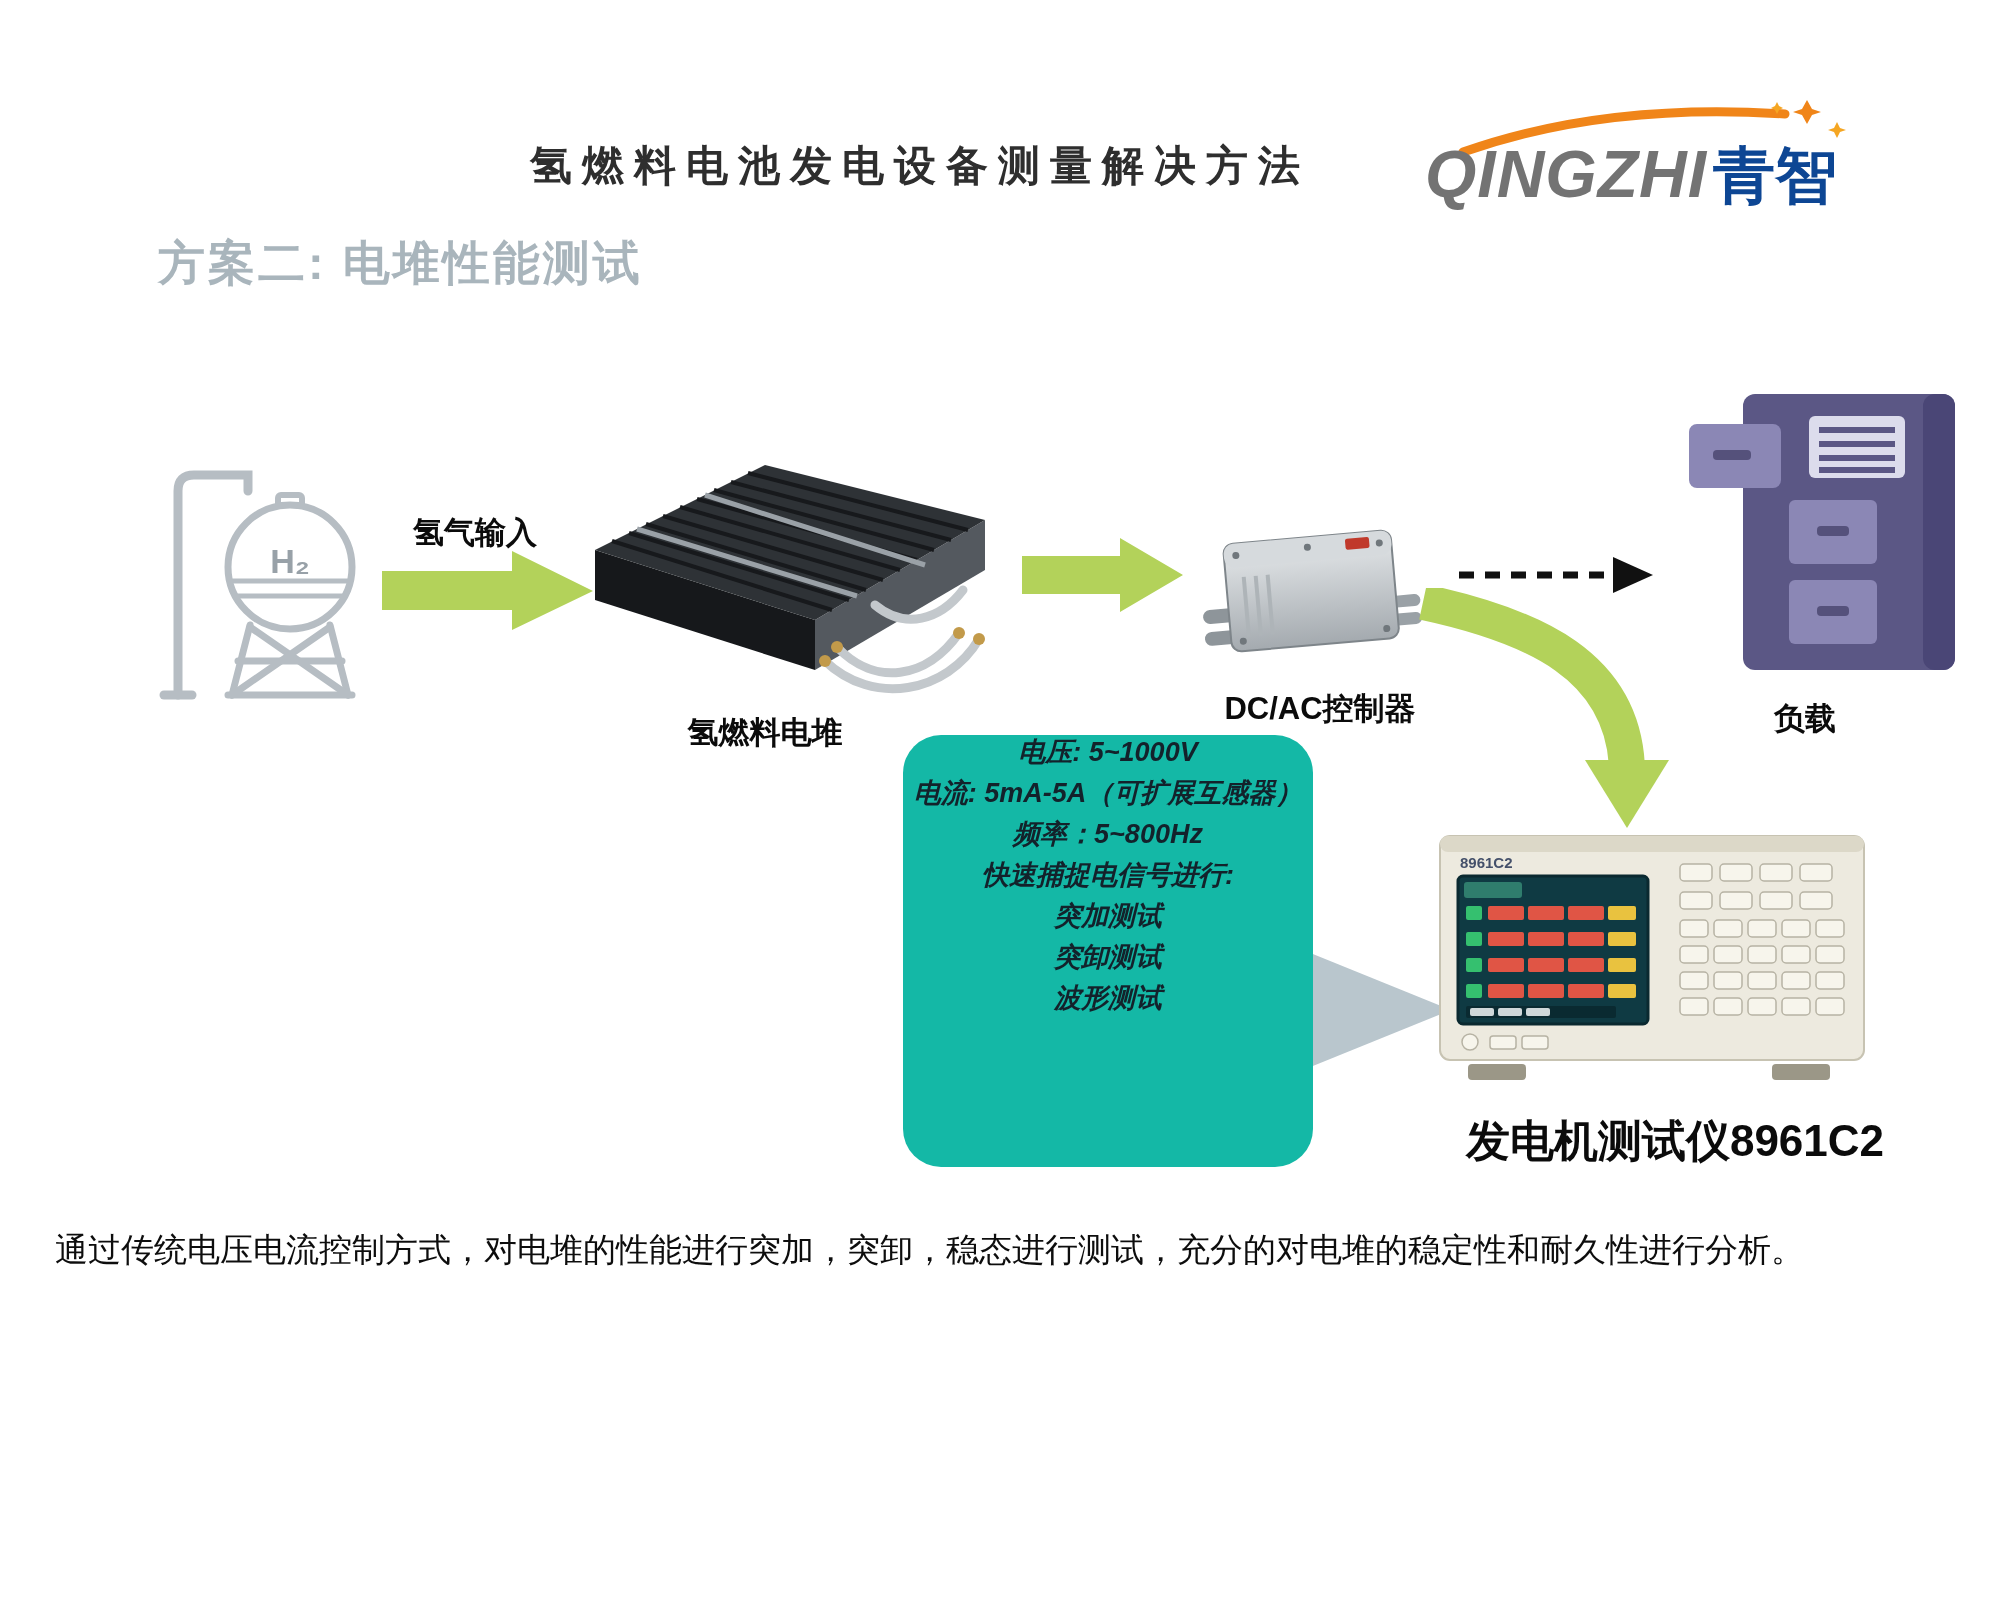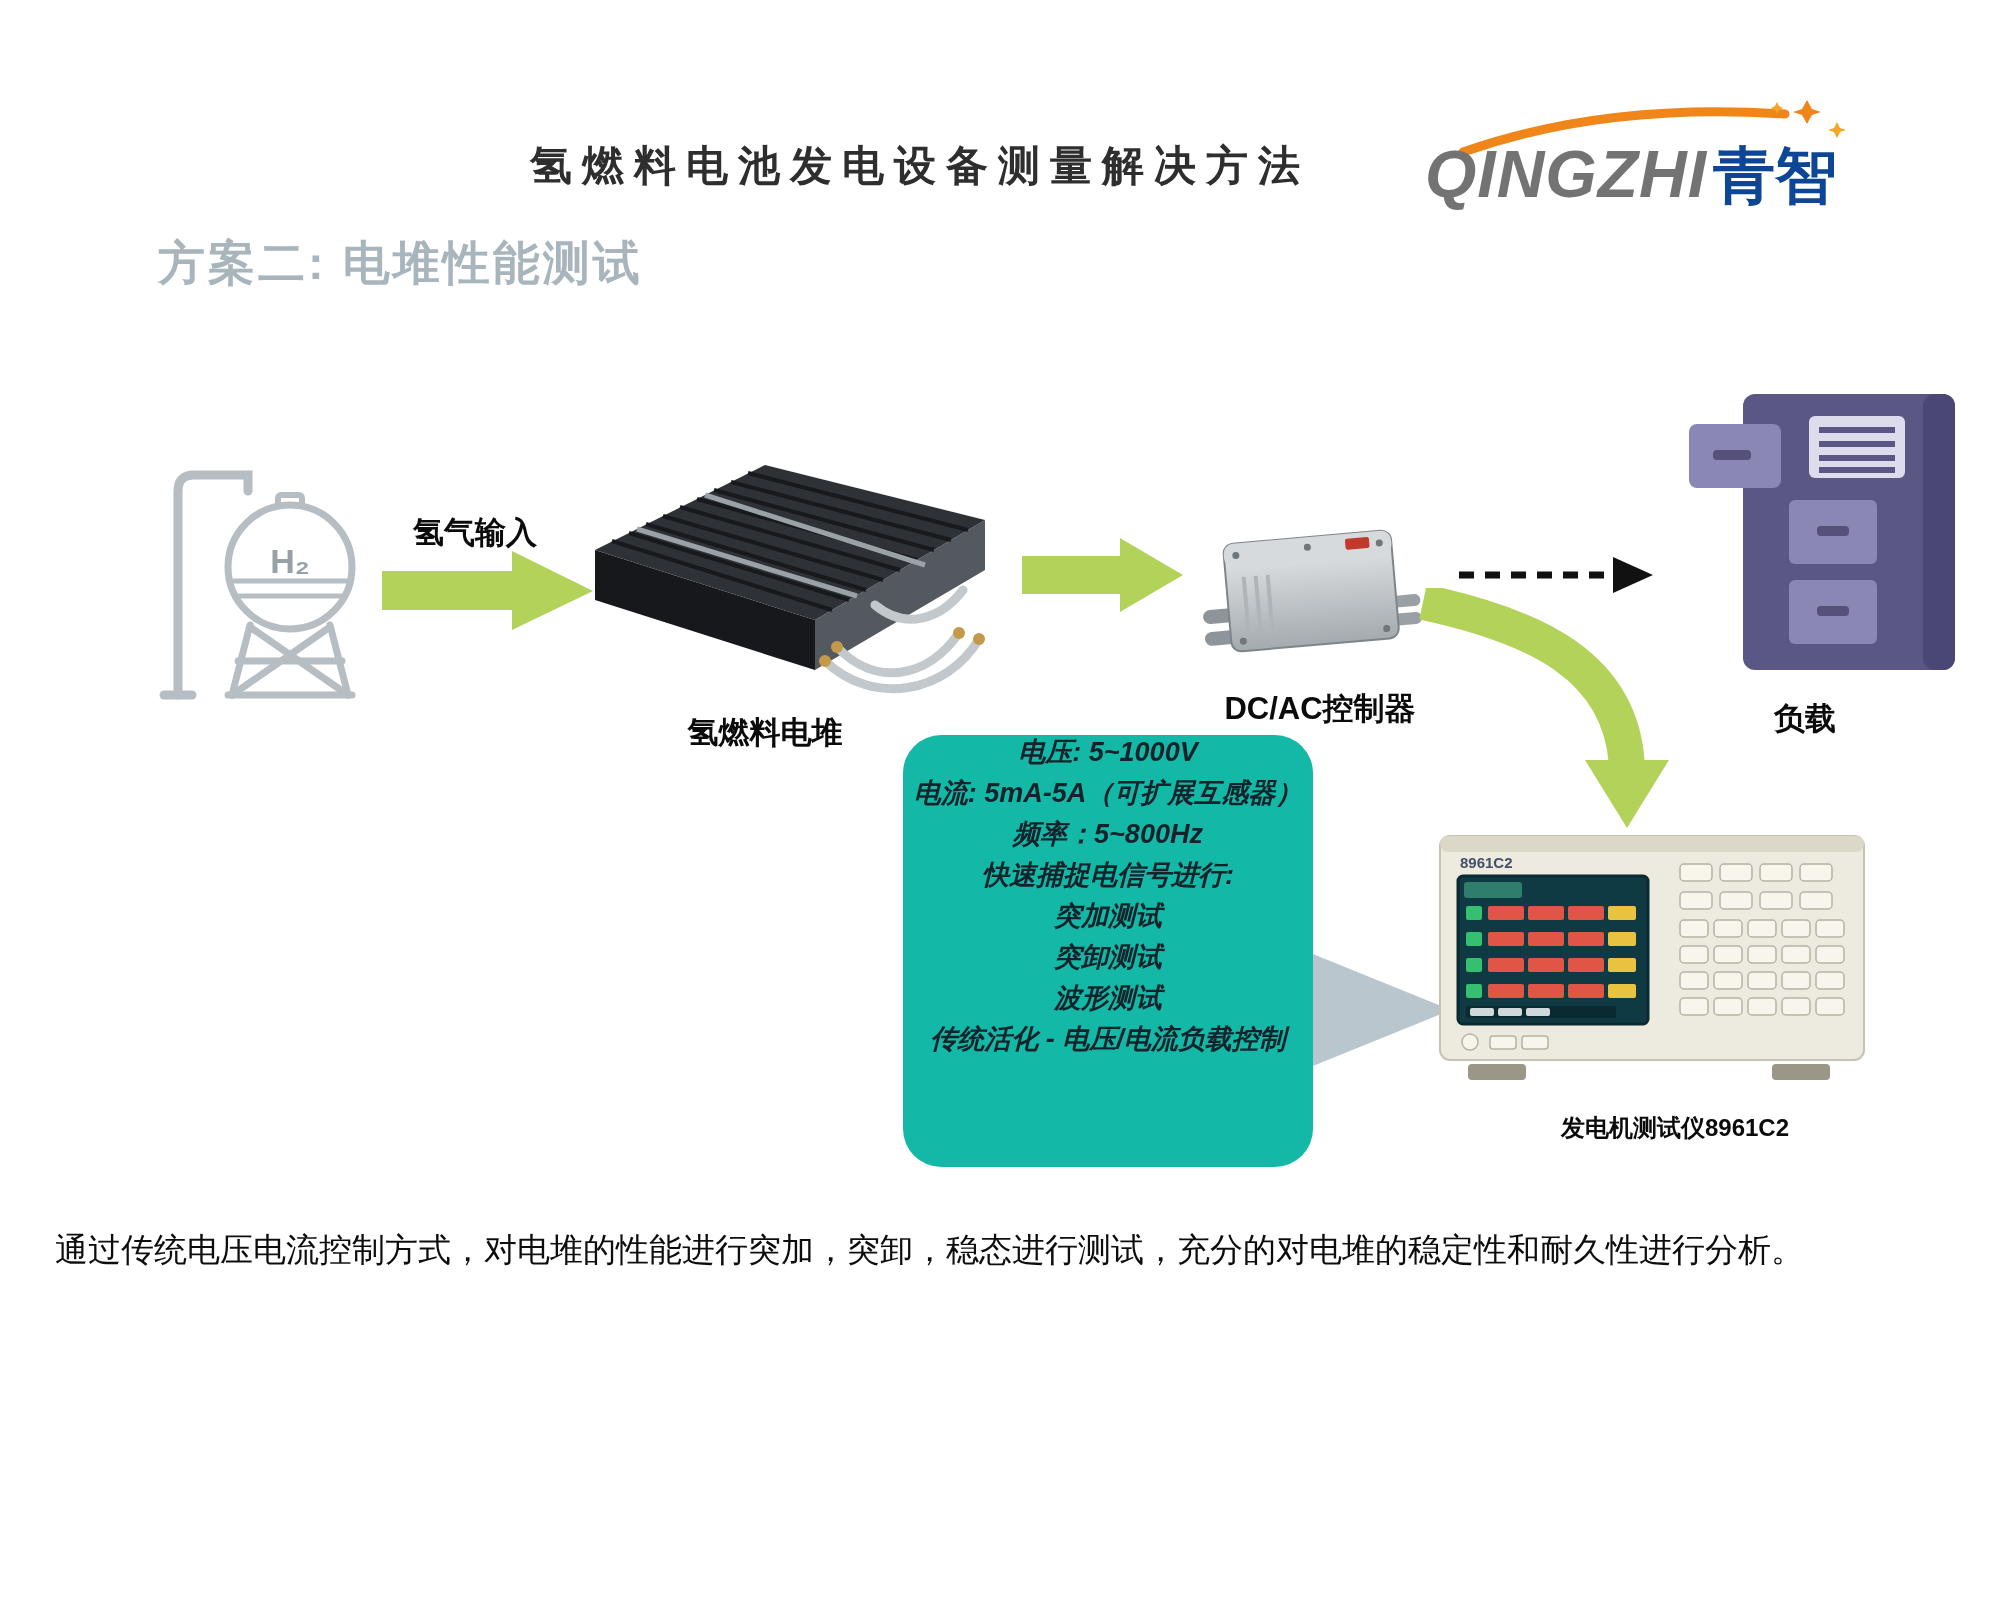--- a/index.html
+++ b/index.html
@@ -21,21 +21,21 @@
   .logo-swoosh { position: absolute; left: 30px; top: 0; width: 430px; height: 60px; }
   .logo-text { position: absolute; left: 0; top: 34px; white-space: nowrap; }
   .logo-latin { font-size: 66px; font-weight: 800; font-style: italic; color: #737373; letter-spacing: 1px; }
   .logo-cn { font-size: 62px; font-weight: 800; color: #0d4694; margin-left: 6px; }
 
   .flow-label {
     font-size: 31px; font-weight: bold; color: #0b0b0b; text-align: center; white-space: nowrap;
   }
   .instrument-caption {
     left: 1460px; top: 1112px; width: 430px;
-    font-size: 24px; font-weight: bold; color: #0b0b0b; text-align: center; white-space: nowrap;
+    font-size: 44px; font-weight: bold; color: #0b0b0b; text-align: center; white-space: nowrap;
   }
 
   .bubble {
     left: 903px; top: 735px; width: 410px; height: 432px;
     background: #14b8a6; border-radius: 38px;
     box-sizing: border-box;  font-style: italic;
   }
   .bubble-line {
     font-size: 27px; font-weight: bold; color: #13222b;
     text-align: center; white-space: nowrap; height: 41px; line-height: 34px;
@@ -199,21 +199,20 @@
     <polygon points="0,12 0,132 148,72" fill="#b9c6cd"></polygon>
   </svg>
   <div class="abs bubble">
     <div class="bubble-line">电压: 5~1000V</div>
     <div class="bubble-line">电流: 5mA-5A（可扩展互感器）</div>
     <div class="bubble-line">频率：5~800Hz</div>
     <div class="bubble-line">快速捕捉电信号进行:</div>
     <div class="bubble-line">突加测试</div>
     <div class="bubble-line">突卸测试</div>
     <div class="bubble-line">波形测试</div>
-    <div class="bubble-line">传统活化 - 电压/电流负载控制</div>
   </div>
 
   <svg class="abs" style="left:1428px; top:812px;" width="455" height="295" viewBox="0 0 455 295">
     <g>
       <rect x="40" y="252" width="58" height="16" rx="4" fill="#9b9787"></rect>
       <rect x="344" y="252" width="58" height="16" rx="4" fill="#9b9787"></rect>
       <rect x="12" y="24" width="424" height="224" rx="10" fill="#edeadf" stroke="#c7c3b2" stroke-width="2"></rect>
       <rect x="12" y="24" width="424" height="16" rx="8" fill="#dcd8c8"></rect>
       <text x="32" y="56" font-size="15" font-weight="bold" fill="#44506a">8961C2</text>
     </g>

